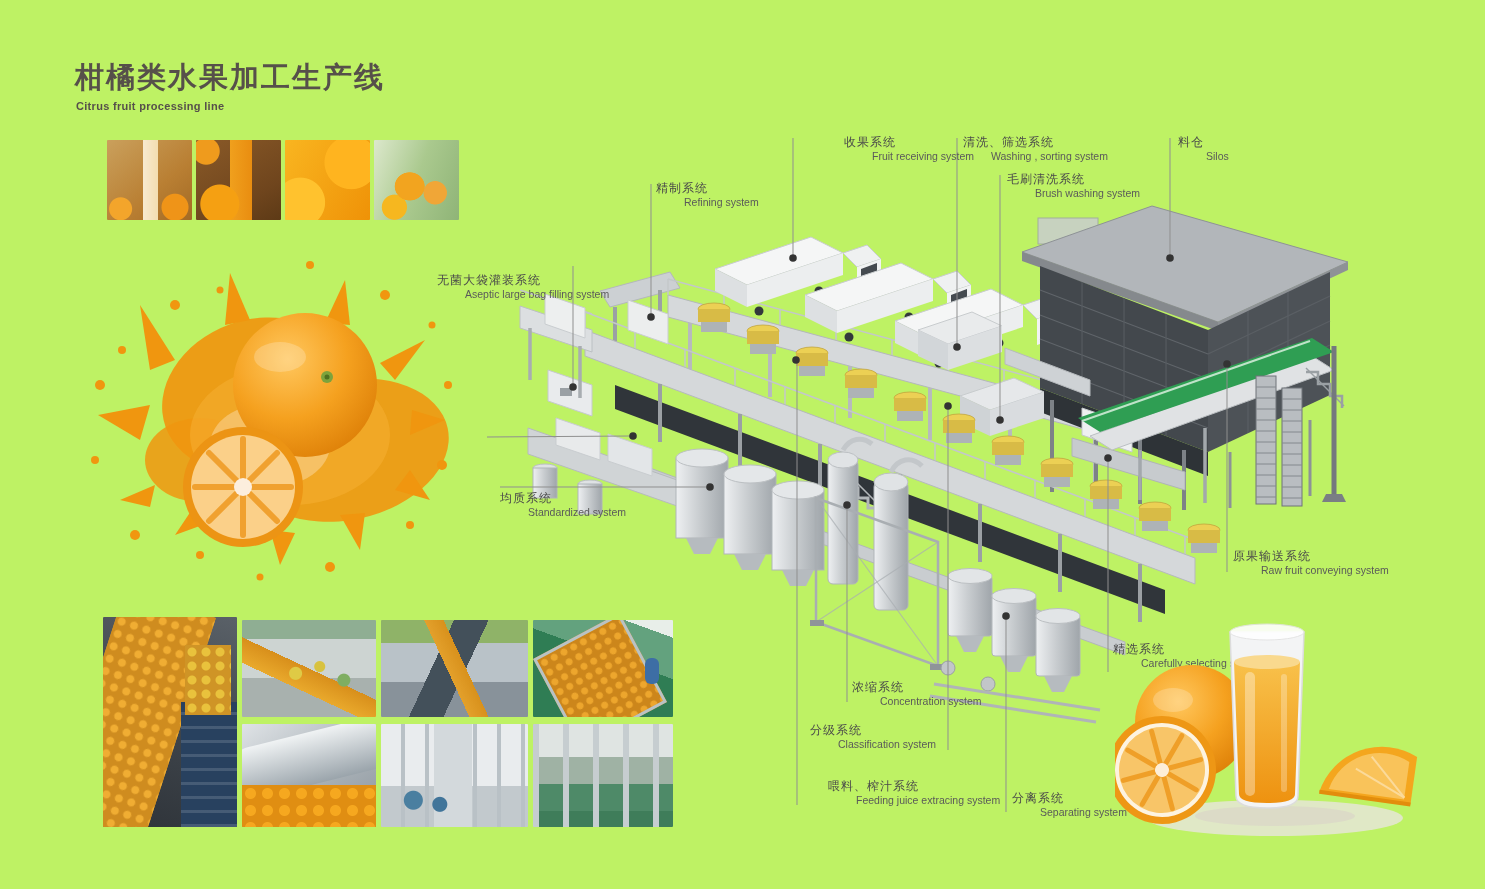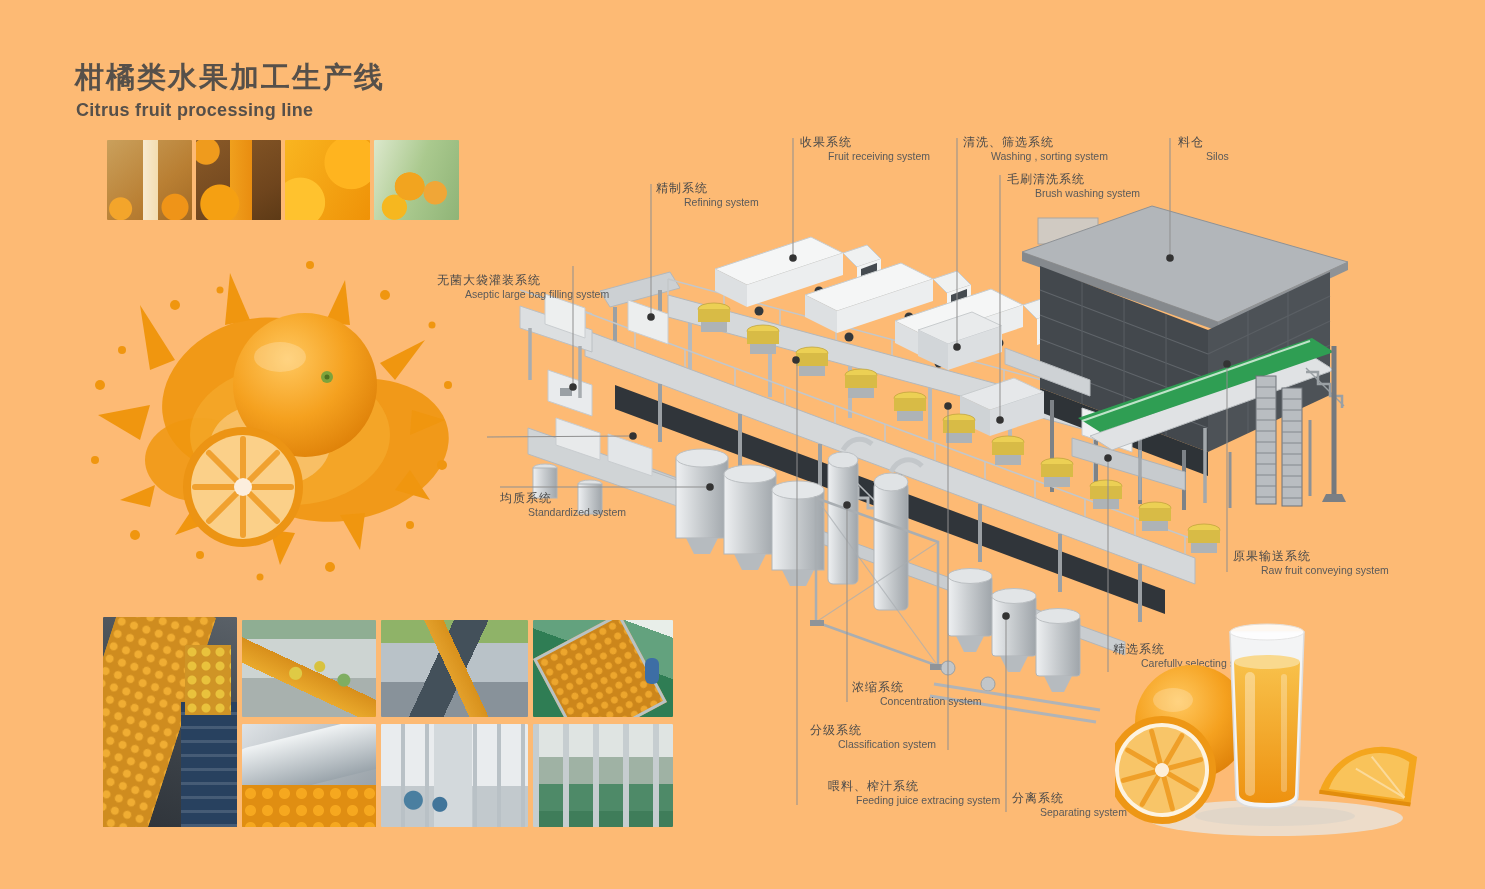--- a/index.html
+++ b/index.html
@@ -1,21 +1,21 @@
 <!DOCTYPE html>
 <html><head>
 <meta charset="utf-8">
 <style>
   html,body{margin:0;padding:0;background:#ffffff;}
-  #canvas{position:relative;width:1485px;height:889px;background:#fdba74;overflow:hidden;
+  #canvas{position:relative;width:1485px;height:889px;background:#bef264;overflow:hidden;
           font-family:"Liberation Sans",sans-serif;}
   
   .title-cn{position:absolute;left:75px;top:58px;font-size:29px;font-weight:800;
             color:#56504a;letter-spacing:2px;}
-  .title-en{position:absolute;left:76px;top:100px;font-size:18px;font-weight:700;
+  .title-en{position:absolute;left:76px;top:100px;font-size:11px;font-weight:700;
             color:#56504a;letter-spacing:.3px;}
   
   .photo{position:absolute;border-radius:1px;overflow:hidden;}
   .photo .detail{position:absolute;}
   
   .callout{position:absolute;color:#4a4a4a;}
   .callout .cn{font-size:12px;line-height:1.15;letter-spacing:1px;white-space:nowrap;}
   .callout .en{font-size:10.5px;line-height:1.2;color:#5a5a5a;}
   .callout.align-right{}
   .callout.wrap-en .en{width:142px;white-space:normal;}
@@ -421,21 +421,21 @@
           <line class="leader" x1="1006" y1="619" x2="1006" y2="812"></line>
           <circle class="dot" cx="1006" cy="616" r="3.8"></circle>
         </g>
     </g>
   </svg>
 
   <div class="callout" style="left:656px;top:182px">
     <div class="cn">精制系统</div>
     <div class="en">Refining system</div>
   </div>
-  <div class="callout" style="left:800px;top:136px">
+  <div class="callout" style="left:844px;top:136px">
     <div class="cn">收果系统</div>
     <div class="en">Fruit receiving system</div>
   </div>
   <div class="callout" style="left:963px;top:136px">
     <div class="cn">清洗、筛选系统</div>
     <div class="en">Washing , sorting system</div>
   </div>
   <div class="callout" style="left:1007px;top:173px">
     <div class="cn">毛刷清洗系统</div>
     <div class="en">Brush washing system</div>

